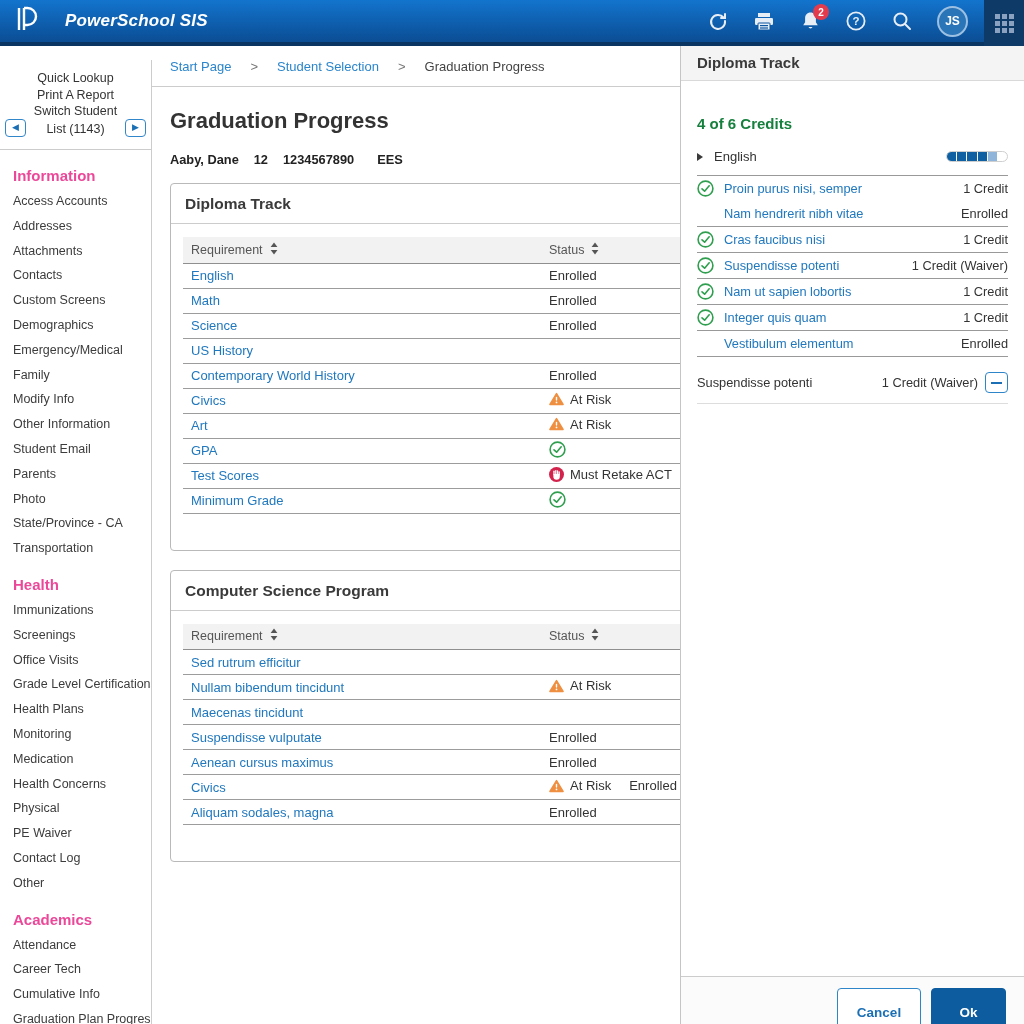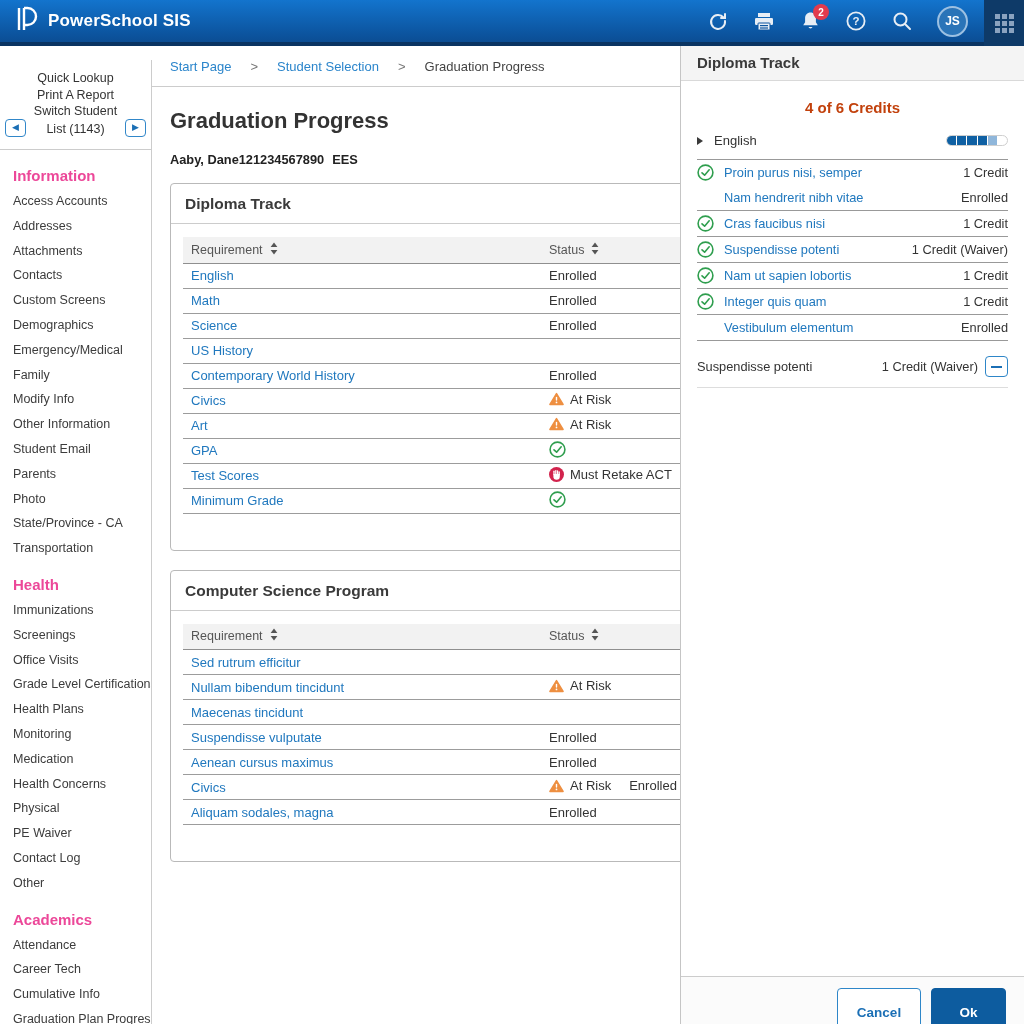--- a/index.html
+++ b/index.html
@@ -11,21 +11,21 @@
     overflow:hidden;
     color:#333;
   }
   
   .topnav {
     position:absolute; top:0; left:0; right:0; height:46px;
     background:linear-gradient(180deg,#1374cd 0%, #0c55a0 72%, #0b4a8e 100%);
     z-index:20;
   }
   .topnav-strip { position:absolute; bottom:0; left:0; right:0; height:4px; background:#0a3462; }
-  .brand { position:absolute; left:14px; top:0; height:42px; display:flex; align-items:center; gap:10px; }
+  .brand { position:absolute; left:14px; top:0; height:42px; display:flex; align-items:center; gap:27px;font-style:italic; }
   .brand-title { color:#fff; font-size:17px; font-weight:bold; letter-spacing:.2px; }
   .nav-icons { position:absolute; right:56px; top:0; height:42px; display:flex; align-items:center; gap:24px; }
   .nav-icon { position:relative; width:22px; height:22px; display:flex; align-items:center; justify-content:center; cursor:pointer; }
   .nav-icon svg { display:block; }
   .badge {
     position:absolute; top:-6px; right:-8px; min-width:16px; height:16px; border-radius:8px;
     background:#e23b4e; color:#fff; font-size:10px; font-weight:bold;
     display:flex; align-items:center; justify-content:center; padding:0 4px;
   }
   .avatar {
@@ -60,21 +60,21 @@
   .side-item { font-size:12.5px; color:#3c3c3c; line-height:24.8px; cursor:pointer; white-space:nowrap; }
 
   
   .main { position:absolute; left:152px; top:46px; right:0; bottom:0; background:#fff; z-index:1; }
   .breadcrumb { height:41px; border-bottom:1px solid #ccc; display:flex; align-items:center; gap:19px; padding-left:18px; font-size:13px; color:#555; }
   .crumb-link { color:#2b85cb; cursor:pointer; }
   .crumb-sep { color:#777; }
   .crumb-current { color:#444; }
   .main-body { padding-left:18px; }
   .page-title { font-size:22px; color:#333; margin-top:21px; font-weight:bold; }
-  .student-line { margin-top:18px; display:flex; font-size:12.8px; font-weight:bold; color:#222; }
+  .student-line { margin-top:18px; display:flex; gap:15px; font-size:12.8px; font-weight:bold; color:#222; }
   .student-line .school { margin-left:8px; }
   .card { width:620px; border:1px solid #b9b9b9; border-radius:4px; margin-top:16px; background:#fff; }
   .card + .card { margin-top:19px; }
   .card-header { padding:11px 14px 10px; font-size:15.5px; font-weight:600; color:#3a3a3a; border-bottom:1px solid #ccc; }
   .card-body { padding:13px 12px 36px; }
   table { width:100%; border-collapse:collapse; table-layout:fixed; }
   th {
     background:#f2f2f2; font-size:12.5px; color:#555; font-weight:normal;
     text-align:left; height:26px; padding-left:8px; border-bottom:1px solid #8f8f8f;
   }
@@ -85,21 +85,21 @@
   td.status .second { margin-left:12px; }
   .col-req { width:358px; }
 
   
   .panel {
     position:absolute; top:46px; right:0; bottom:0; width:344px; background:#fff;
     border-left:1px solid #c5c5c5; display:flex; flex-direction:column; z-index:10;
   }
   .panel-header { background:#f4f4f4; border-bottom:1px solid #d9d9d9; padding:8px 16px 9px; font-size:15px; font-weight:600; color:#3a3a3a; }
   .panel-body { flex:1; padding:8px 16px 0; overflow:hidden; }
-  .credits { text-align:center; font-weight:bold; font-size:15px; color:#c2410c; margin-top:10px; }
+  .credits { text-align:left; font-weight:bold; font-size:15px; color:#15803d; margin-top:26px; }
   .group-row { display:flex; align-items:center; margin-top:17px; padding-bottom:11px; cursor:pointer; }
   .tri { width:0; height:0; border-left:6px solid #3a3a3a; border-top:4.5px solid transparent; border-bottom:4.5px solid transparent; margin-right:11px; }
   .group-label { font-size:13px; color:#333; flex:1; }
   .pbar { width:62px; height:11px; border-radius:5.5px; overflow:hidden; display:flex; border:1px solid #cfcfcf; background:#fff; }
   .pbar .seg { flex:1; }
   .pbar .seg.filled { background:#0f60a3; border-right:1px solid #fff; }
   .pbar .seg.partial { background:#8fb6da; border-right:1px solid #fff; }
   .req-row { display:flex; align-items:center; height:26px; font-size:12.8px; }
   .req-row.top-line { border-top:1px solid #999; }
   .req-row.bottom-line { border-bottom:1px solid #999; }

